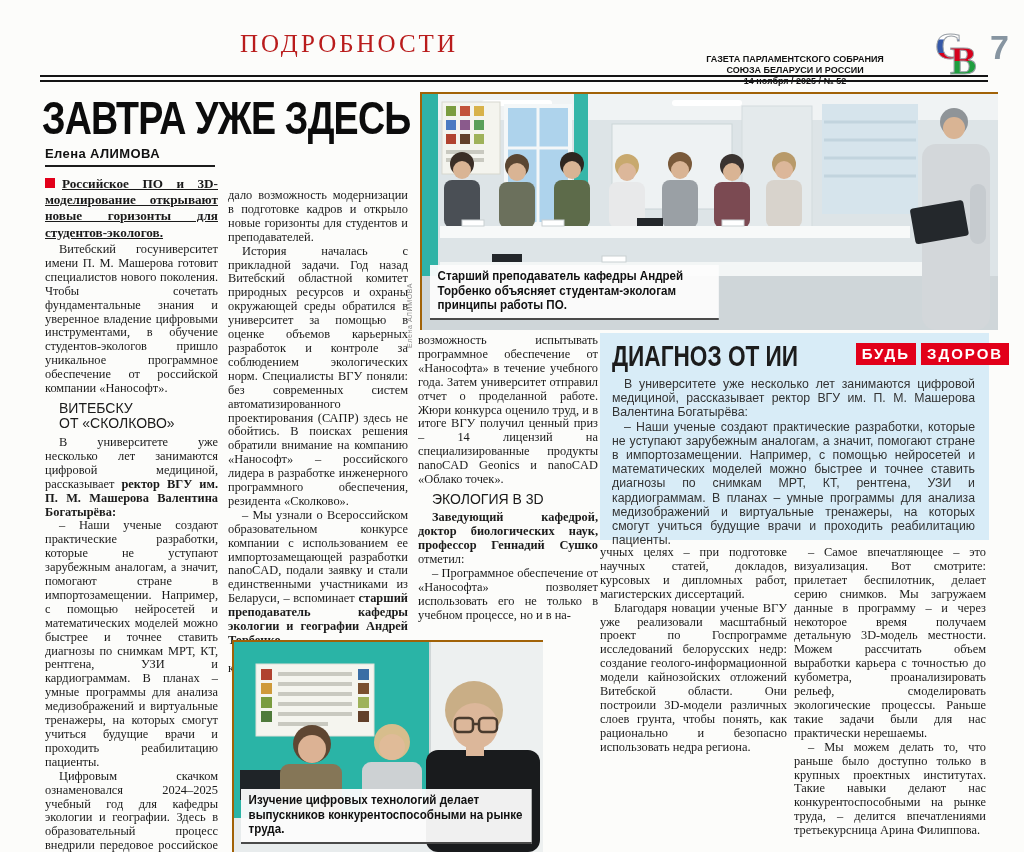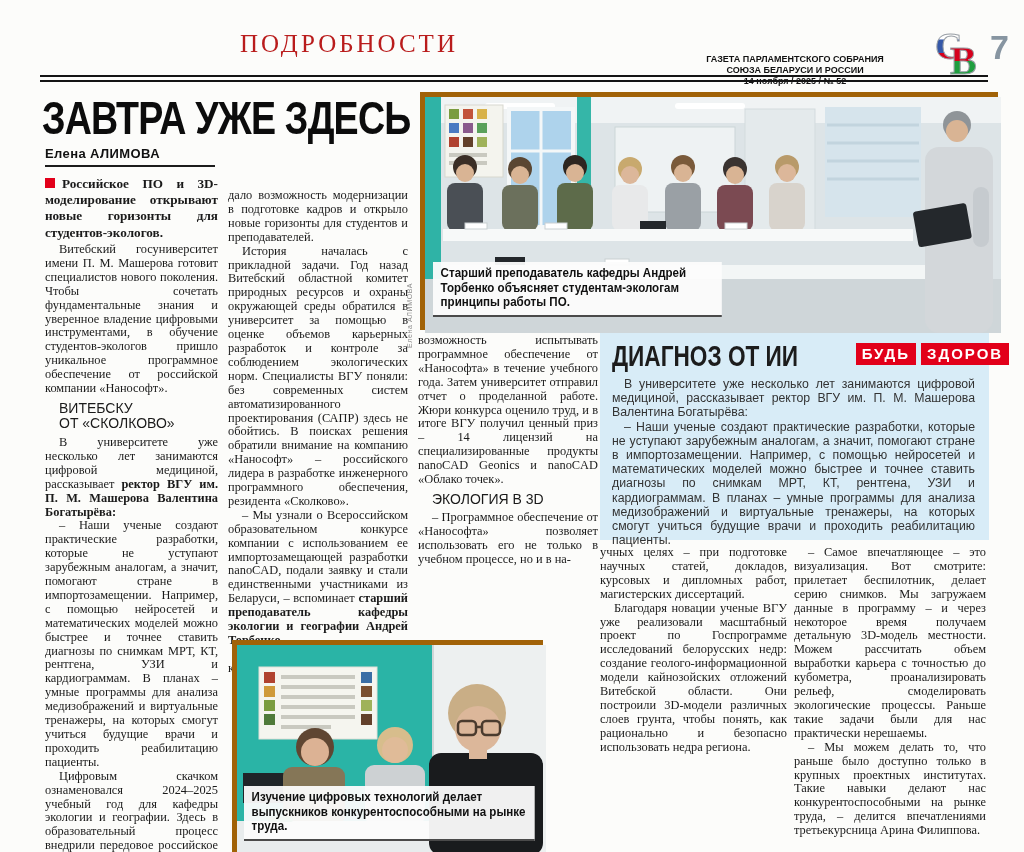--- a/index.html
+++ b/index.html
@@ -35,36 +35,36 @@
     font-family:"Liberation Sans", sans-serif; font-weight:bold; font-size:47px;
     color:#0c0c0c; transform:scaleX(.8); transform-origin:left top; letter-spacing:-1px;
   }
   .byline {
     position:absolute; left:45px; top:146px; width:170px;
     font-family:"Liberation Sans", sans-serif; font-weight:bold; font-size:13px;
     letter-spacing:.4px; color:#111; padding-bottom:4px; border-bottom:2px solid #1c1c1c;
   }
   .lead {
     position:absolute; left:45px; top:176px; width:173px;
-    font-weight:bold; font-size:13.2px; line-height:16.2px; text-align:justify;
+    font-weight:bold; font-size:13.2px; line-height:16.2px; text-align:justify;text-decoration:underline;
   }
   .red-square { display:inline-block; width:10px; height:10px; background:#e2001a; margin-right:7px; }
   
   .body-text {
     position:absolute; font-size:12.4px; line-height:13.9px; text-align:justify;
     overflow:hidden; hyphens:auto;
   }
   .body-text p { margin:0; text-indent:14px; }
   .body-text p.noind { text-indent:0; }
   .subhead {
     font-family:"Liberation Sans", sans-serif; font-weight:normal; font-size:14px;
     line-height:15.5px; margin:5px 0 4px; padding-left:14px; text-align:left; text-indent:0;
   }
   
-  .photo { position:absolute; border:5px solid #a16207; box-sizing:border-box; background:#4d7c0f; }
+  .photo { position:absolute; border:2px solid #a16207; box-sizing:border-box; background:#4d7c0f; }
   .photo svg { display:block; }
   .photo-caption {
     position:absolute; background:rgba(252,252,252,.95);
     font-family:"Liberation Sans", sans-serif; font-weight:bold;
     font-size:12.2px; line-height:14.6px; color:#101010;
     padding:4px 8px 5px; border-bottom:2px solid #4a4a4a;
     transform:scaleX(.95); transform-origin:left bottom;
   }
   .photo-credit {
     position:absolute; left:406px; top:228px; height:120px;
@@ -149,20 +149,21 @@
   <div class="body-text" style="left:228px; top:149px; width:180px; height:490px;margin-top:40px;">
     <p class="noind">дало возможность модернизации в подготовке кадров и открыло новые горизонты для студентов и преподавателей.</p>
     <p>История началась с прикладной задачи. Год назад Витебский областной комитет природных ресурсов и охраны окружающей среды обратился в университет за помощью в оценке объемов карьерных разработок и контроле за соблюдением экологических норм. Специалисты ВГУ поняли: без современных систем автоматизированного проектирования (САПР) здесь не обойтись. В поисках решения обратили внимание на компанию «Нанософт» – российского лидера в разработке инженерного программного обеспечения, резидента «Сколково».</p>
     <p><span>– Мы узнали о Всероссийском образовательном конкурсе компании с использованием ее импортозамещающей разработки nanoCAD, подали заявку и стали единственными участниками из Беларуси, – вспоминает </span><b>старший преподаватель кафедры экологии и географии Андрей Торбенко.</b></p>
     <p>Машеровцы прошли конкурсный отбор и получили</p>
   </div>
 
   <div class="body-text" style="left:418px; top:334px; width:180px; height:302px;">
     <p class="noind">возможность испытывать программное обеспечение от «Нанософта» в течение учебного года. Затем университет отправил отчет о проделанной работе. Жюри конкурса оценило труд, и в итоге ВГУ получил ценный приз – 14 лицензий на специализированные продукты nanoCAD Geonics и nanoCAD «Облако точек».</p>
     <div class="subhead">ЭКОЛОГИЯ В 3D</div>
+    <p><b>Заведующий кафедрой, доктор биологических наук, профессор Геннадий Сушко</b><span> отметил:</span></p>
     <p>– Программное обеспечение от «Нанософта» позволяет использовать его не только в учебном процессе, но и в на-</p>
   </div>
 
   <div class="body-text" style="left:600px; top:546px; width:187px; height:306px;">
     <p class="noind">учных целях – при подготовке научных статей, докладов, курсовых и дипломных работ, магистерских диссертаций.</p>
     <p>Благодаря новации ученые ВГУ уже реализовали масштабный проект по Госпрограмме исследований белорусских недр: создание геолого-информационной модели кайнозойских отложений Витебской области. Они построили 3D-модели различных слоев грунта, чтобы понять, как рационально и безопасно использовать недра региона.</p>
   </div>
 
   <div class="body-text" style="left:794px; top:546px; width:192px; height:306px;">
     <p>– Самое впечатляющее – это визуализация. Вот смотрите: прилетает беспилотник, делает серию снимков. Мы загружаем данные в программу – и через некоторое время получаем детальную 3D-модель местности. Можем рассчитать объем выработки карьера с точностью до кубометра, проанализировать рельеф, смоделировать экологические процессы. Раньше такие задачи были для нас практически нерешаемы.</p>

